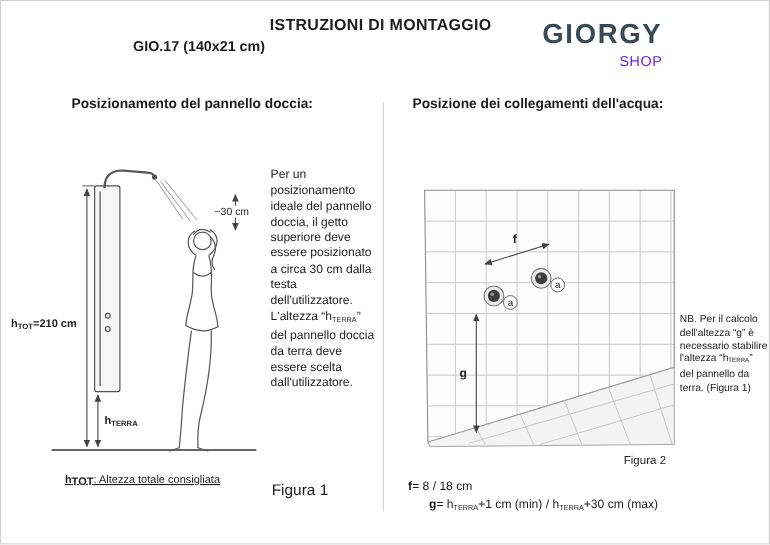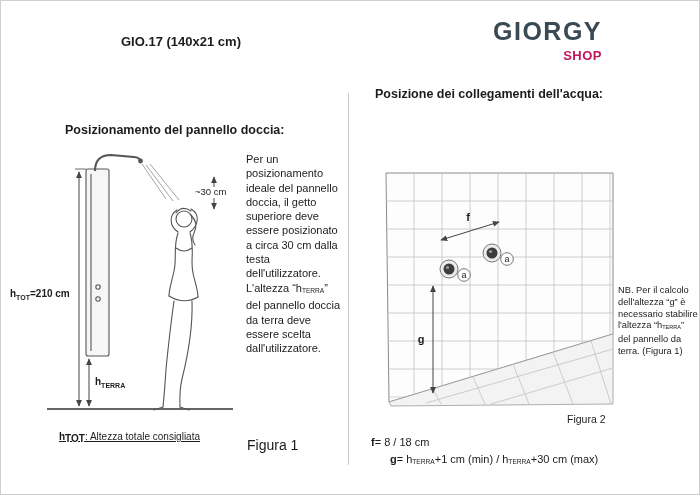--- a/index.html
+++ b/index.html
@@ -4,22 +4,22 @@
 <style>
   html,body{margin:0;padding:0;background:#e9e9e9;}
   .page{position:relative;width:700px;height:495px;background:#ffffff;
         font-family:"Liberation Sans",sans-serif;color:#1c1c1c;
         border:1px solid #cfcfcf;box-sizing:border-box;overflow:hidden;}
   .abs{position:absolute;}
   .title1{left:120px;top:14px;width:450px;text-align:center;font-size:14.5px;font-weight:bold;letter-spacing:.3px;}
   .title2{left:120px;top:33px;width:450px;text-align:left;font-size:13px;font-weight:bold;}
   .logo{left:492px;top:14px;height:37px;display:flex;align-items:flex-end;gap:4px;flex-direction:column;}
   .brand{font-size:25px;font-weight:bold;color:#3a4a54;letter-spacing:1.5px;line-height:1;}
-  .brand-suffix{font-size:13px;font-weight:bold;color:#be185d;letter-spacing:.5px;padding-bottom:2px;}
-  .h-left{left:64px;top:86px;font-size:12.5px;font-weight:bold;margin-top:36px;}
+  .brand-suffix{font-size:13px;font-weight:normal;color:#6d28d9;letter-spacing:.5px;padding-bottom:2px;}
+  .h-left{left:64px;top:86px;font-size:12.5px;font-weight:bold;}
   .h-right{left:358px;top:86px;font-size:12.5px;font-weight:bold;margin-left:16px;}
   .divider{left:347px;top:92px;width:1px;height:372px;background:#cccccc;}
   .fig1{left:8px;top:148px;width:235px;height:292px;}
   .fig2{left:370px;top:162px;width:250px;height:245px;}
   .para{left:245px;top:151px;width:98px;font-size:11px;line-height:14.3px;}
   .cap1{left:246px;top:436px;font-size:14px;}
   .cap2{left:566px;top:412px;font-size:10.5px;}
   .footnote{left:58px;top:430px;font-size:10px;text-decoration:underline;}
   .footnote b{font-size:10px;}
   .nb{left:617px;top:284px;width:80px;font-size:9.3px;line-height:11.8px;}
@@ -32,20 +32,21 @@
   .svgsub{font-size:7px;font-weight:bold;}
   .dim30{font-size:9.5px;fill:#222;}
   .biglabel{font-size:11px;font-weight:bold;}
   .alabel{font-size:9px;}
 </style>
 </head>
 <body>
 
 <div class="page">
 
+  <div class="abs title1">ISTRUZIONI DI MONTAGGIO</div>
   <div class="abs title2">GIO.17 (140x21 cm)</div>
 
   <div class="abs logo">
     <svg width="28" height="34" viewBox="0 0 30 36">
       <path d="M9.5 9 V4 H17" fill="none" stroke="#35444e" stroke-width="2.4" stroke-linecap="round"></path>
       <circle cx="21.5" cy="4.5" r="1.3" fill="#35444e"></circle>
       <circle cx="25" cy="6.5" r="1.3" fill="#35444e"></circle>
       <rect x="3" y="9" width="24" height="24" rx="5" fill="none" stroke="#35444e" stroke-width="2.4"></rect>
       <g stroke="#35444e" stroke-width="2.2" stroke-linecap="round">
         <line x1="9.5" y1="15" x2="9.5" y2="27"></line>

